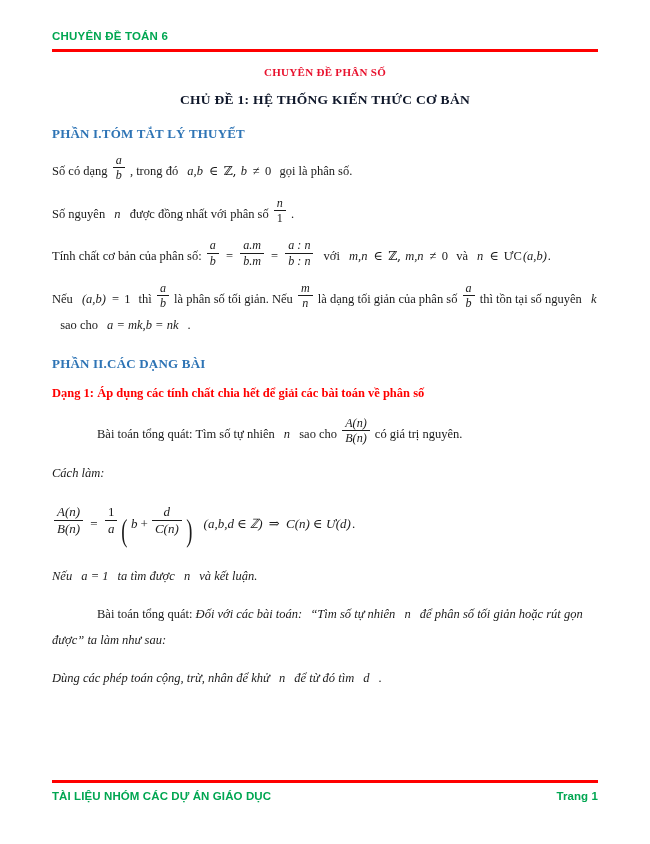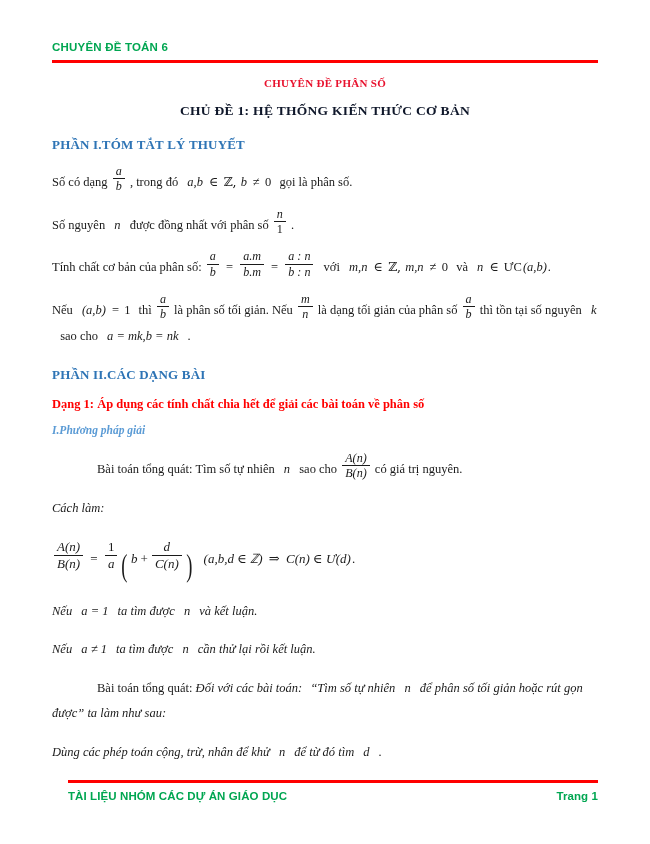--- a/index.html
+++ b/index.html
@@ -22,21 +22,20 @@
     left: 0; top: 0;
     width: 650px;
     height: 844px;
     box-sizing: border-box;
     padding: 0 52px;
   }
 
   
   .doc-header {
     padding-top: 30px;
-    margin-top: 11px;
   }
   .doc-header-title {
     font-family: "Liberation Sans", "DejaVu Sans", sans-serif;
     font-weight: bold;
     font-size: 11.5px;
     letter-spacing: 0.2px;
     color: #00a651;
   }
   .rule-red {
     height: 3px;
@@ -141,21 +140,21 @@
     font-size: 2.45em;
     font-weight: 300;
     vertical-align: -0.42em;
     transform: scaleX(0.58);
     font-family: "Liberation Serif", serif;
   }
 
   
   .doc-footer {
     position: absolute;
-    left: 68px;
+    left: 52px;
     right: 52px;
     bottom: 42px;
   }
   .footer-row {
     display: flex;
     justify-content: space-between;
     align-items: baseline;
     margin-top: 7px;
     font-family: "Liberation Sans", "DejaVu Sans", sans-serif;
     font-weight: bold;
@@ -262,21 +261,20 @@
     <span class="mi">k</span><span class="sp"></span>
     <span>sao cho</span><span class="sp"></span>
     <span class="mi">a = mk,b = nk</span><span class="sp"></span>
     <span>.</span>
   </p>
 
   <div class="h-blue">PHẦN II.CÁC DẠNG BÀI</div>
 
   <div class="h-red">Dạng 1: Áp dụng các tính chất chia hết để giải các bài toán về phân số</div>
 
-  <div class="h-blue-italic">I.Phương pháp giải</div>
 
   <p class="body tight">
     <span class="b">Bài toán tổng quát:</span>
     <span>Tìm số tự nhiên</span><span class="sp"></span>
     <span class="mi">n</span><span class="sp"></span>
     <span>sao cho</span>
     <span class="frac">
       <span class="num mi">A(n)</span>
       <span class="den mi">B(n)</span>
     </span>
@@ -304,27 +302,20 @@
   </div>
 
   <p class="body italic">
     <span>Nếu</span><span class="sp"></span>
     <span class="mi">a = 1</span><span class="sp"></span>
     <span>ta tìm được</span><span class="sp"></span>
     <span class="mi">n</span><span class="sp"></span>
     <span>và kết luận.</span>
   </p>
 
-  <p class="body italic">
-    <span>Nếu</span><span class="sp"></span>
-    <span class="mi">a ≠ 1</span><span class="sp"></span>
-    <span>ta tìm được</span><span class="sp"></span>
-    <span class="mi">n</span><span class="sp"></span>
-    <span>cần thử lại rồi kết luận.</span>
-  </p>
 
   <p class="body italic">
     <span class="b">Bài toán tổng quát:</span>
     <span>Đối với các bài toán:</span><span class="sp"></span>
     <span>“Tìm số tự nhiên</span><span class="sp"></span>
     <span class="mi">n</span><span class="sp"></span>
     <span>để phân số tối giản hoặc rút gọn được”</span>
     <span>ta làm như sau:</span>
   </p>
 

